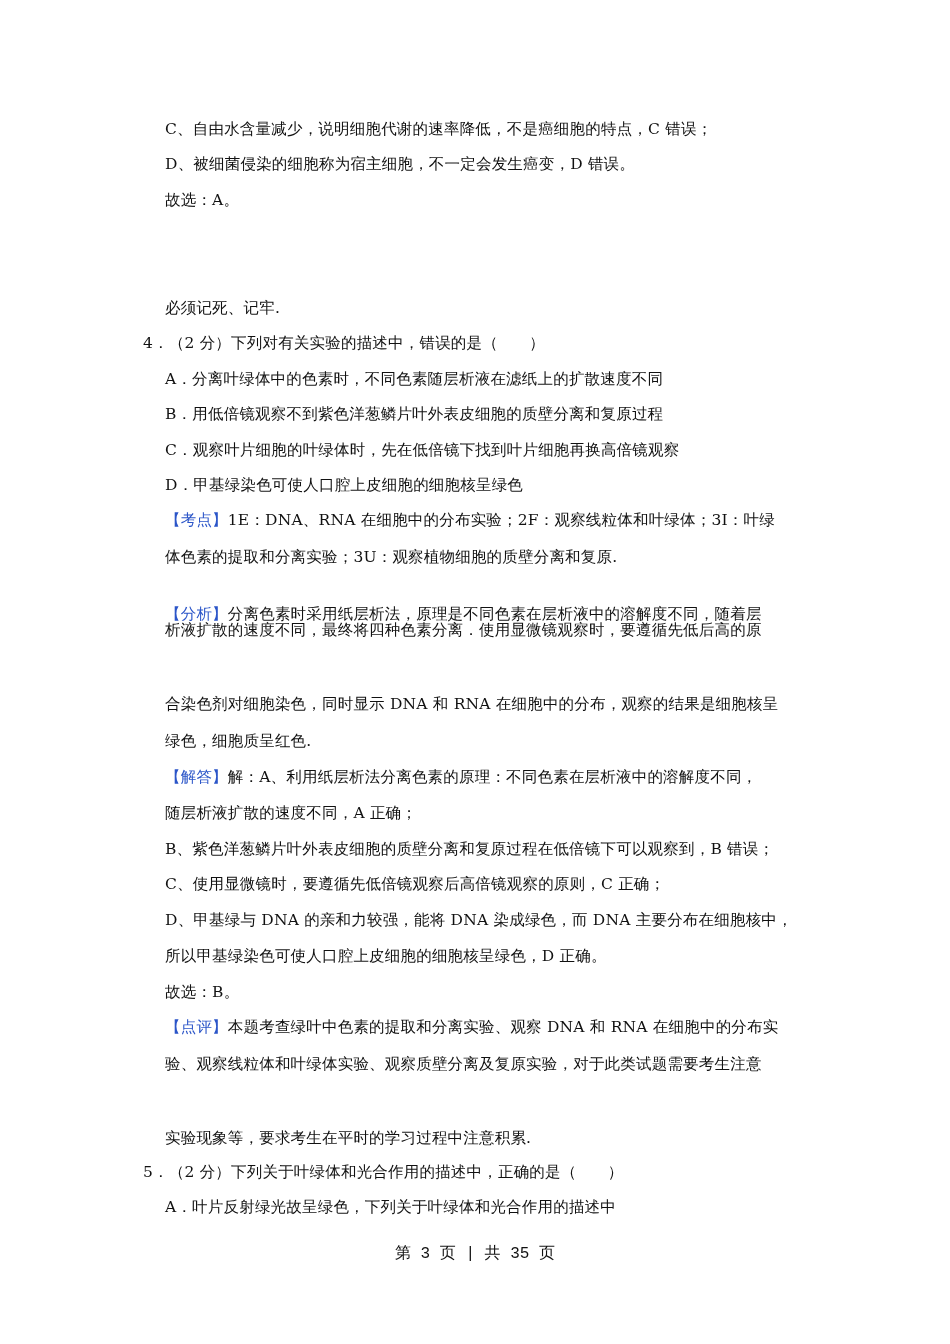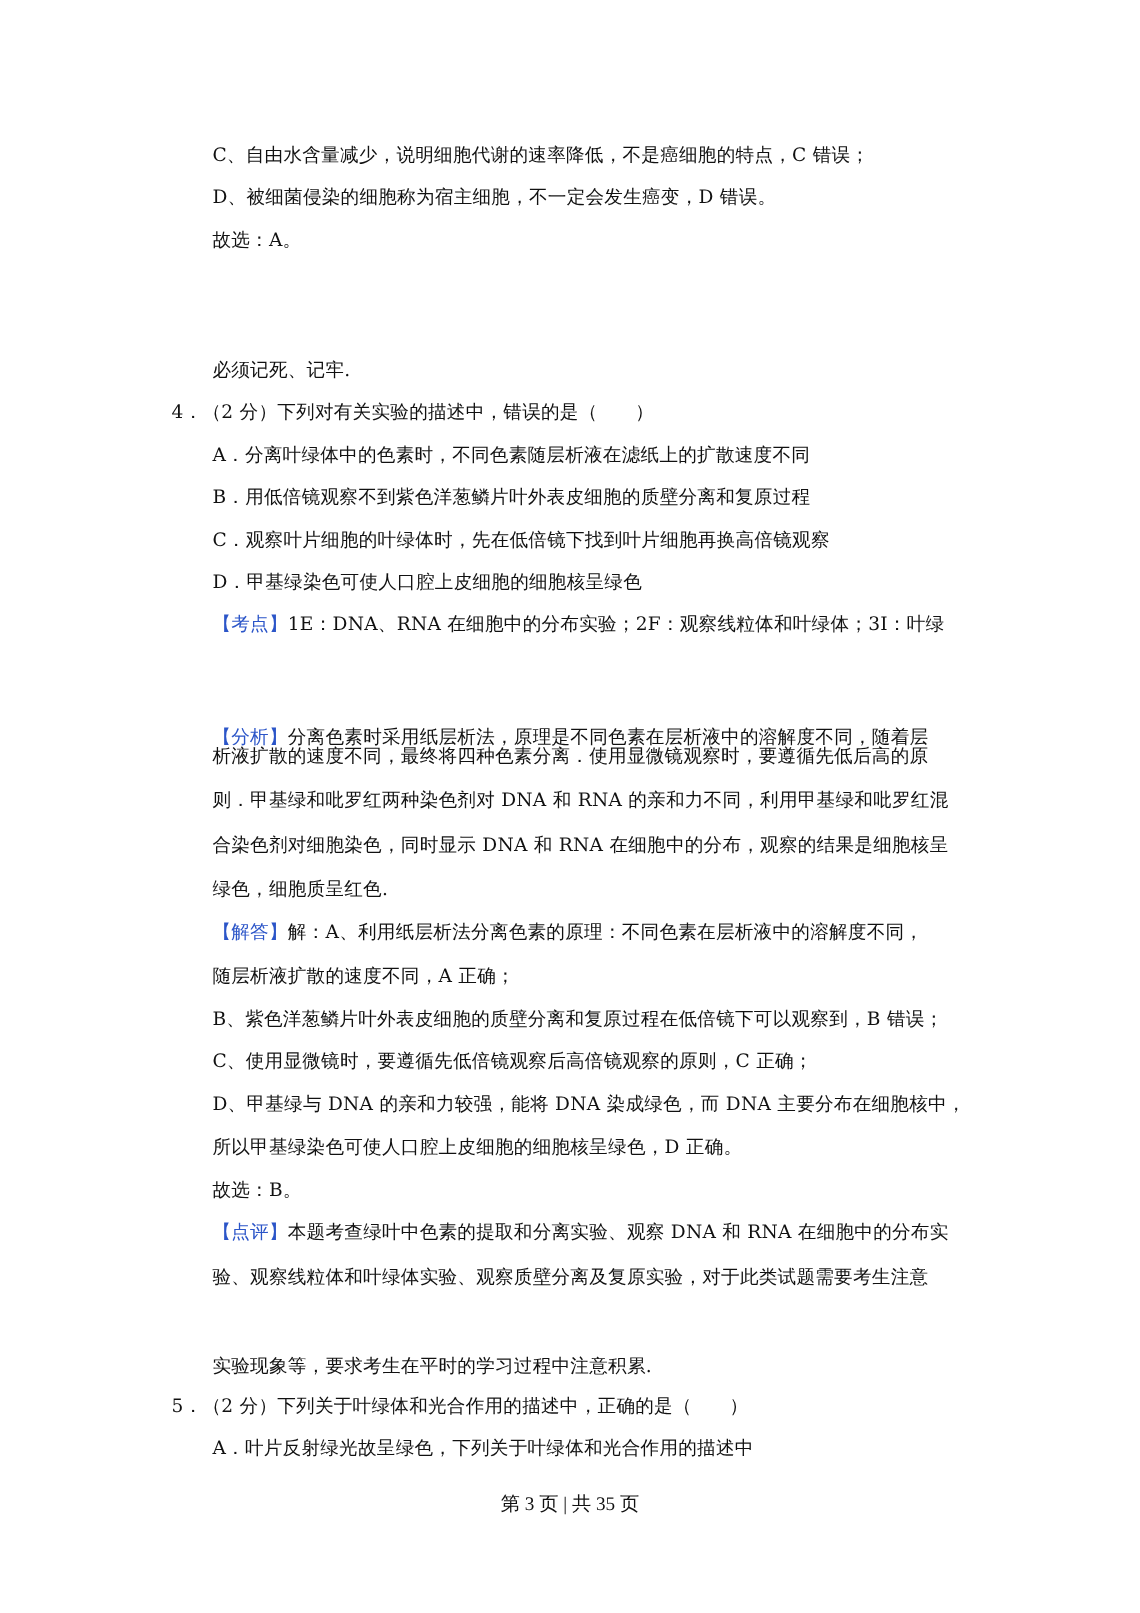--- a/index.html
+++ b/index.html
@@ -22,30 +22,30 @@
       width: 950px;
       height: 1344px;
     }
     .line {
       position: absolute;
       font-size: 15.5px;
       line-height: 20px;
       white-space: nowrap;
       letter-spacing: 0.2px;
     }
-    .ind { left: 165px; margin-left: 12px; }
+    .ind { left: 165px; }
     .q { left: 143px; }
     .lbl { color: #2b55c8; }
     .footer {
       position: absolute;
       top: 1243px;
       left: 0;
       width: 950px;
       text-align: center;
-      font-family: Liberation Serif, serif;
+      font-family: Liberation Mono, monospace;
       font-size: 16px;
       color: #111111;
     }
   </style>
 </head>
 <body>
 
 <div class="page">
 
   <div class="line ind" style="top:119px">C、自由水含量减少，说明细胞代谢的速率降低，不是癌细胞的特点，C 错误；</div>
@@ -55,26 +55,26 @@
 
   <div class="line q" style="top:333px">4．（2 分）下列对有关实验的描述中，错误的是（　　）</div>
   <div class="line ind" style="top:369px">A．分离叶绿体中的色素时，不同色素随层析液在滤纸上的扩散速度不同</div>
   <div class="line ind" style="top:404px">B．用低倍镜观察不到紫色洋葱鳞片叶外表皮细胞的质壁分离和复原过程</div>
   <div class="line ind" style="top:440px">C．观察叶片细胞的叶绿体时，先在低倍镜下找到叶片细胞再换高倍镜观察</div>
   <div class="line ind" style="top:475px">D．甲基绿染色可使人口腔上皮细胞的细胞核呈绿色</div>
 
   <div class="line ind" style="top:510px">
     <span class="lbl">【考点】</span><span>1E：DNA、RNA 在细胞中的分布实验；2F：观察线粒体和叶绿体；3I：叶绿</span>
   </div>
+  <div class="line ind" style="top:547px">体色素的提取和分离实验；3U：观察植物细胞的质壁分离和复原.</div>
 
   <div class="line ind" style="top:604px">
     <span class="lbl">【分析】</span><span>分离色素时采用纸层析法，原理是不同色素在层析液中的溶解度不同，随着层</span>
   </div>
   <div class="line ind" style="top:620px">析液扩散的速度不同，最终将四种色素分离．使用显微镜观察时，要遵循先低后高的原</div>
-  <div class="line ind" style="top:657px">则．甲基绿和吡罗红两种染色剂对 DNA 和 RNA 的亲和力不同，利用甲基绿和吡罗红混</div>
   <div class="line ind" style="top:694px">合染色剂对细胞染色，同时显示 DNA 和 RNA 在细胞中的分布，观察的结果是细胞核呈</div>
   <div class="line ind" style="top:731px">绿色，细胞质呈红色.</div>
 
   <div class="line ind" style="top:767px">
     <span class="lbl">【解答】</span><span>解：A、利用纸层析法分离色素的原理：不同色素在层析液中的溶解度不同，</span>
   </div>
   <div class="line ind" style="top:803px">随层析液扩散的速度不同，A 正确；</div>
   <div class="line ind" style="top:874px">C、使用显微镜时，要遵循先低倍镜观察后高倍镜观察的原则，C 正确；</div>
   <div class="line ind" style="top:839px">B、紫色洋葱鳞片叶外表皮细胞的质壁分离和复原过程在低倍镜下可以观察到，B 错误；</div>
   <div class="line ind" style="top:910px">D、甲基绿与 DNA 的亲和力较强，能将 DNA 染成绿色，而 DNA 主要分布在细胞核中，</div>

